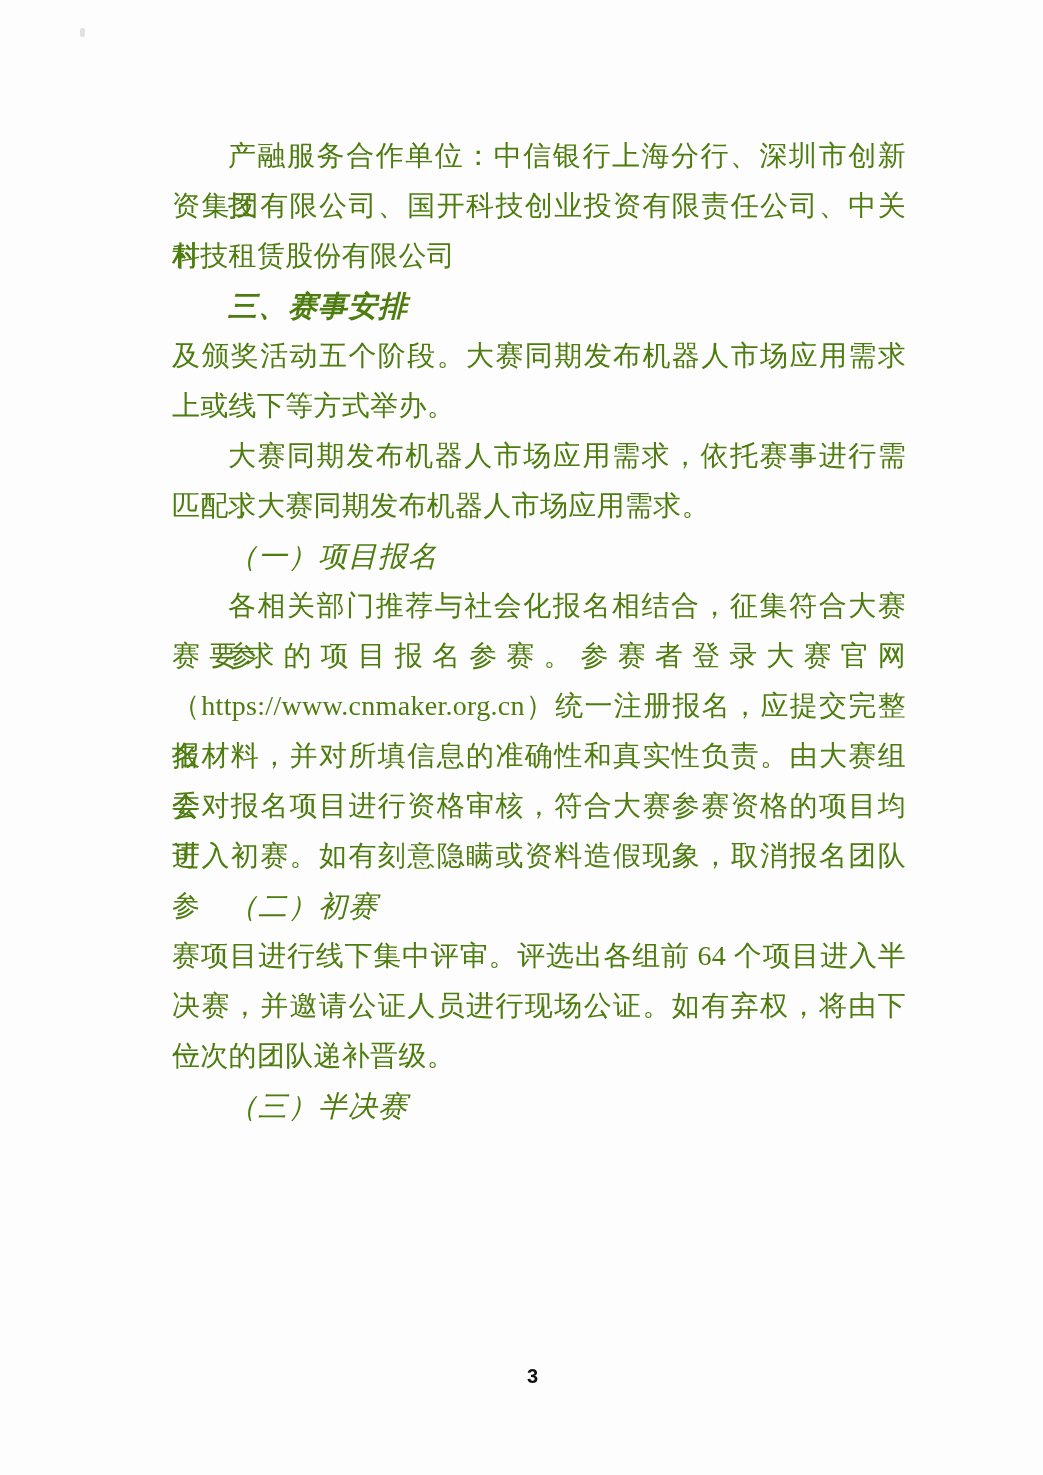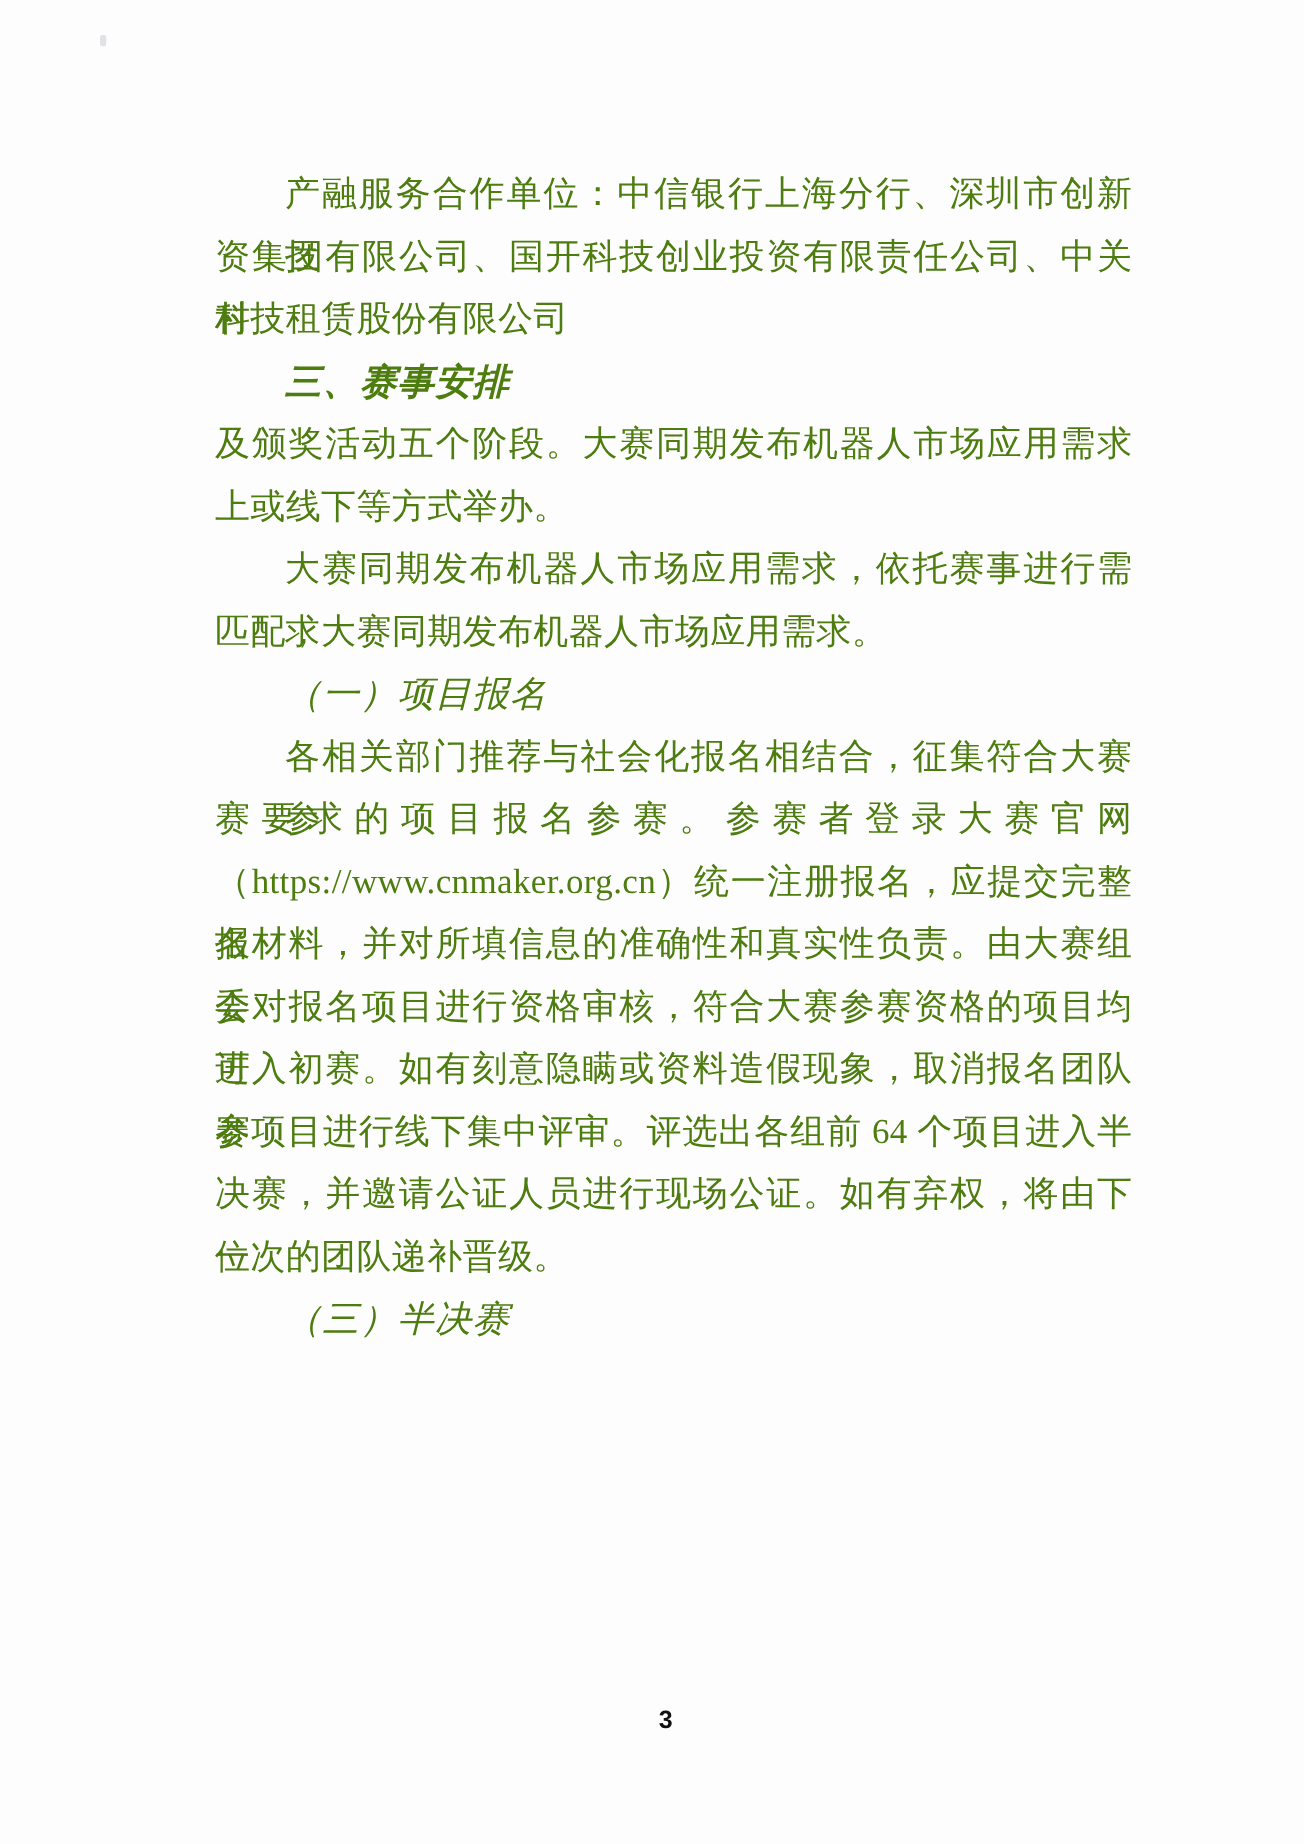--- a/index.html
+++ b/index.html
@@ -87,20 +87,21 @@
     <div class="line">上或线下等方式举办。</div>
     <div class="line indent just">大赛同期发布机器人市场应用需求，依托赛事进行需求</div>
     <div class="line">匹配，大赛同期发布机器人市场应用需求。</div>
     <div class="line indent h3">（一）项目报名</div>
     <div class="line indent just">各相关部门推荐与社会化报名相结合，征集符合大赛参</div>
     <div class="line just">赛要求的项目报名参赛。参赛者登录大赛官网</div>
     <div class="line just">（https://www.cnmaker.org.cn）统一注册报名，应提交完整报</div>
     <div class="line just">名材料，并对所填信息的准确性和真实性负责。由大赛组委</div>
     <div class="line just">会对报名项目进行资格审核，符合大赛参赛资格的项目均可</div>
     <div class="line just">进入初赛。如有刻意隐瞒或资料造假现象，取消报名团队参</div>
+    <div class="line indent h3">（二）初赛</div>
     <div class="line just">赛项目进行线下集中评审。评选出各组前 64 个项目进入半</div>
     <div class="line just">决赛，并邀请公证人员进行现场公证。如有弃权，将由下一</div>
     <div class="line">位次的团队递补晋级。</div>
     <div class="line indent h3">（三）半决赛</div>
   </div>
 
   <div class="page-number">3</div>
 </div>
 
 </body></html>

